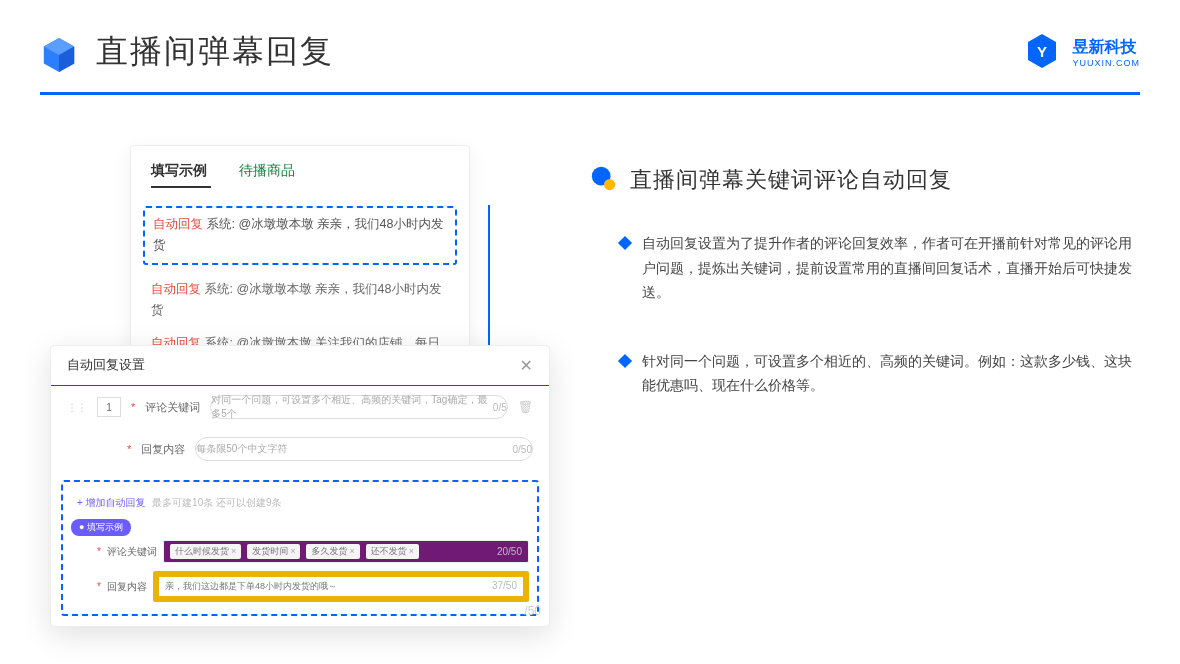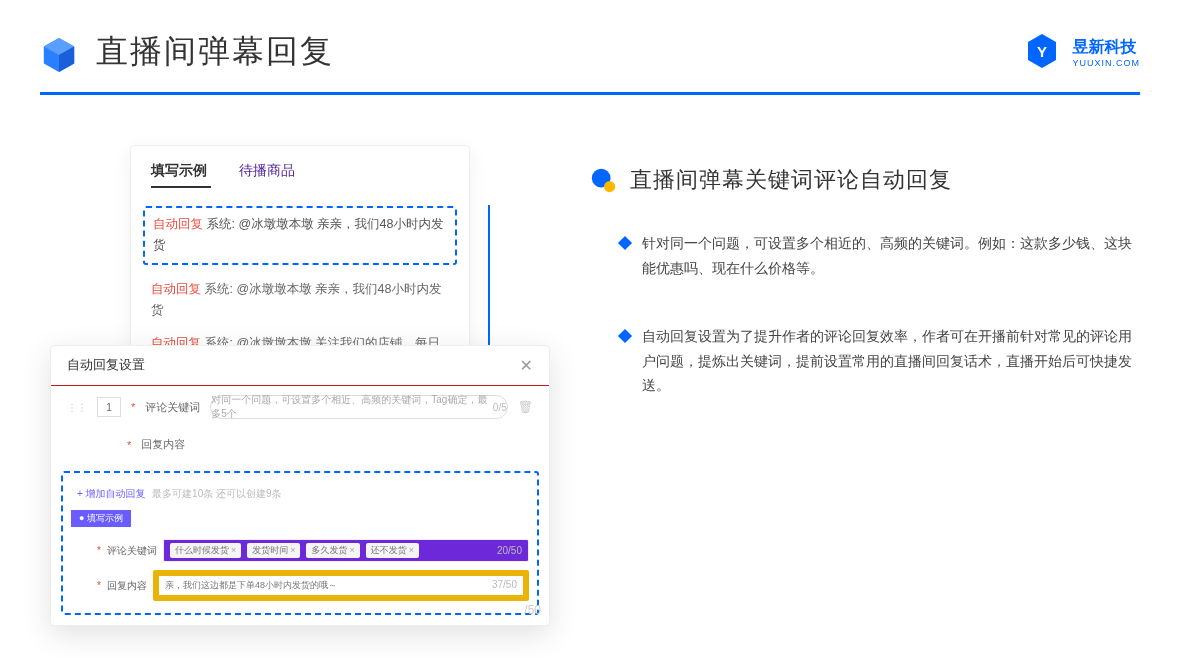--- a/index.html
+++ b/index.html
@@ -13,50 +13,50 @@
 .brand-text{display:flex;flex-direction:column}
 .brand-cn{font-size:16px;font-weight:bold;color:#0066ff}
 .brand-en{font-size:9px;color:#0066ff;letter-spacing:1px}
 .hr{height:3px;background:#0066ff;margin:0 40px 50px}
 .main{display:flex;padding:0 40px;gap:50px}
 .left{width:500px;position:relative;flex-shrink:0}
 .comments-panel{width:340px;margin-left:90px;border:1px solid #eee;border-radius:4px;background:#fff;box-shadow:0 5px 20px rgba(0,0,0,.06)}
 .tabs{display:flex;padding:16px 20px 12px;gap:28px;font-size:14px}
 .tab-active{font-weight:bold;color:#333}
 .tab-active::after{content:"";display:block;height:2px;background:#333;margin-top:6px;width:60px}
-.tab{color:#4c1d95}
+.tab{color:#15803d}
 .highlight-box{border:2px dashed #0066ff;border-radius:3px;margin:6px 12px 8px;padding:6px 8px;font-size:12.5px;line-height:1.7}
 .comment-row{padding:6px 20px;font-size:12.5px;line-height:1.7;color:#666}
 .auto-reply-tag{color:#e84c3d;font-weight:400}
 .sys-text{color:#555}
 .settings-dialog{position:absolute;top:200px;left:10px;width:500px;background:#fff;border:1px solid #eee;border-radius:4px;box-shadow:0 8px 30px rgba(0,0,0,.12)}
 .dlg-header{display:flex;justify-content:space-between;padding:10px 16px;border-bottom:1px solid #b91c1c;font-size:13px;color:#333}
 .dlg-close{color:#999;cursor:pointer;font-size:16px}
 .form-row{display:flex;align-items:center;padding:9px 16px;gap:10px;font-size:11px}
 .drag-handle{color:#ccc;font-size:10px}
 .idx-input{width:24px;height:20px;border:1px solid #ddd;text-align:center;font-size:10px;color:#666}
 .req{color:#e84c3d}
 .field-label{color:#666;white-space:nowrap}
 .field-input{flex:1;height:24px;border:1px solid #ddd;border-radius:12px;padding:0 0;font-size:10px;color:#aaa;display:flex;align-items:center;justify-content:space-between;background:#fff}
 .counter{color:#bbb;font-size:10px}
 .trash{color:#ccc;font-size:12px}
 .indent{margin-left:60px}
 .example-box{border:2px dashed #0066ff;border-radius:3px;margin:10px;padding:8px}
 .add-link{color:#6b5cff;font-size:10px;padding:4px 2px}
 .add-hint{color:#bbb;font-size:10px}
-.example-badge{background:#6b5cff;color:#fff;font-size:9px;padding:2px 8px;border-radius:0;display:inline-block;margin-bottom:8px}
+.example-badge{background:#6b5cff;color:#fff;font-size:9px;padding:2px 8px;border-radius:8px;display:inline-block;margin-bottom:0}
 .chips-row{display:flex;align-items:center;gap:6px;font-size:10px;padding:4px 0}
 .chips-label{color:#666;margin-left:26px}
-.chips-box{flex:1;border:1px solid #eee;border-radius:2px;padding:3px 6px;display:flex;align-items:center;gap:6px;background:#6d28d9;justify-content:space-between}
+.chips-box{flex:1;border:1px solid #eee;border-radius:2px;padding:3px 6px;display:flex;align-items:center;gap:6px;background:#701a75;justify-content:space-between}
 .chips-inner{display:flex;gap:6px;flex-wrap:wrap}
 .chip{background:#f5f5f5;color:#777;padding:1px 5px;border-radius:2px;font-size:9px}
 .chip-x{color:#aaa;margin-left:2px}
 .reply-text{flex:1;border:6px solid #eab308;border-radius:2px;padding:3px 6px;font-size:9px;color:#777;display:flex;justify-content:space-between;background:#fff}
 .right{flex:1;padding-top:20px}
-.section-header{display:flex;align-items:flex-end;gap:12px;margin-bottom:36px}
+.section-header{display:flex;align-items:flex-start;gap:12px;margin-bottom:36px}
 .bubble-icon{width:28px;height:28px;flex-shrink:0}
 .section-title{font-size:22px;color:#333;letter-spacing:1px}
 .bullet-list{list-style:none;padding-left:30px}
 .bullet-item{display:flex;gap:12px;margin-bottom:44px;font-size:14px;line-height:1.75;color:#444}
 .diamond{width:10px;height:10px;background:#0066ff;transform:rotate(45deg);flex-shrink:0;margin-top:7px}
 .connector{position:absolute;border:1px solid #0066ff;pointer-events:none}
 .conn-v{width:0;height:160px;left:448px;top:60px}
 .stray-counter{position:absolute;right:8px;bottom:8px;font-size:12px;color:#ccc}
 </style>
 </head>
@@ -124,20 +124,24 @@
         <div class="field-input">
           <span>对同一个问题，可设置多个相近、高频的关键词，Tag确定，最多5个</span>
             <span class="counter">0/5</span>
         </div>
         <span class="trash">🗑</span>
       </div>
 
       <div class="form-row indent">
         <span class="req">*</span>
         <span class="field-label">回复内容</span>
+        <div class="field-input">
+          <span>每条限50个中文字符</span>
+            <span class="counter">0/50</span>
+        </div>
       </div>
 
       <div class="example-box">
         <div style="padding:2px 4px 6px">
           <span class="add-link">+ 增加自动回复</span>
           <span class="add-hint">最多可建10条 还可以创建9条</span>
         </div>
         <div class="example-badge">● 填写示例</div>
         <div class="chips-row">
           <span class="req" style="margin-left:26px">*</span>
@@ -171,21 +175,21 @@
         <svg viewBox="0 0 30 30">
             <circle cx="12" cy="12" r="10" fill="#0066ff"></circle>
             <circle cx="21" cy="21" r="6" fill="#ffb700"></circle>
           </svg>
       </div>
       <div class="section-title">直播间弹幕关键词评论自动回复</div>
     </div>
     <ul class="bullet-list">
       <li class="bullet-item">
         <div class="diamond"></div>
-        <div>针对同一个问题，可设置多个相近的、高频的关键词。例如：这款多少钱、这块能优惠吗、现在什么价格等。</div>
+        <div>自动回复设置为了提升作者的评论回复效率，作者可在开播前针对常见的评论用户问题，提炼出关键词，提前设置常用的直播间回复话术，直播开始后可快捷发送。</div>
       </li>
       <li class="bullet-item">
         <div class="diamond"></div>
-        <div>自动回复设置为了提升作者的评论回复效率，作者可在开播前针对常见的评论用户问题，提炼出关键词，提前设置常用的直播间回复话术，直播开始后可快捷发送。</div>
+        <div>针对同一个问题，可设置多个相近的、高频的关键词。例如：这款多少钱、这块能优惠吗、现在什么价格等。</div>
       </li>
     </ul>
   </div>
 </div>
 
 </body></html>

